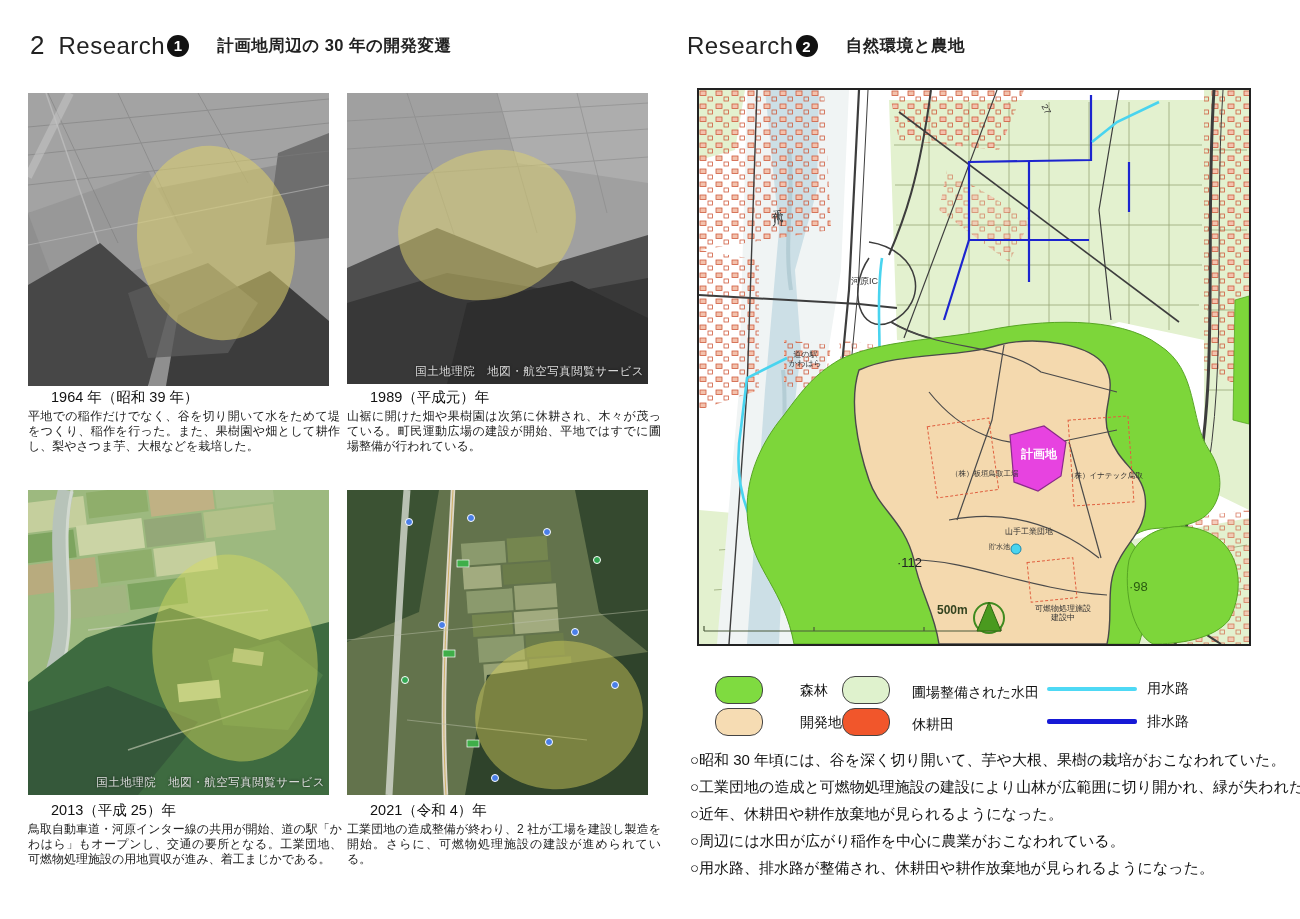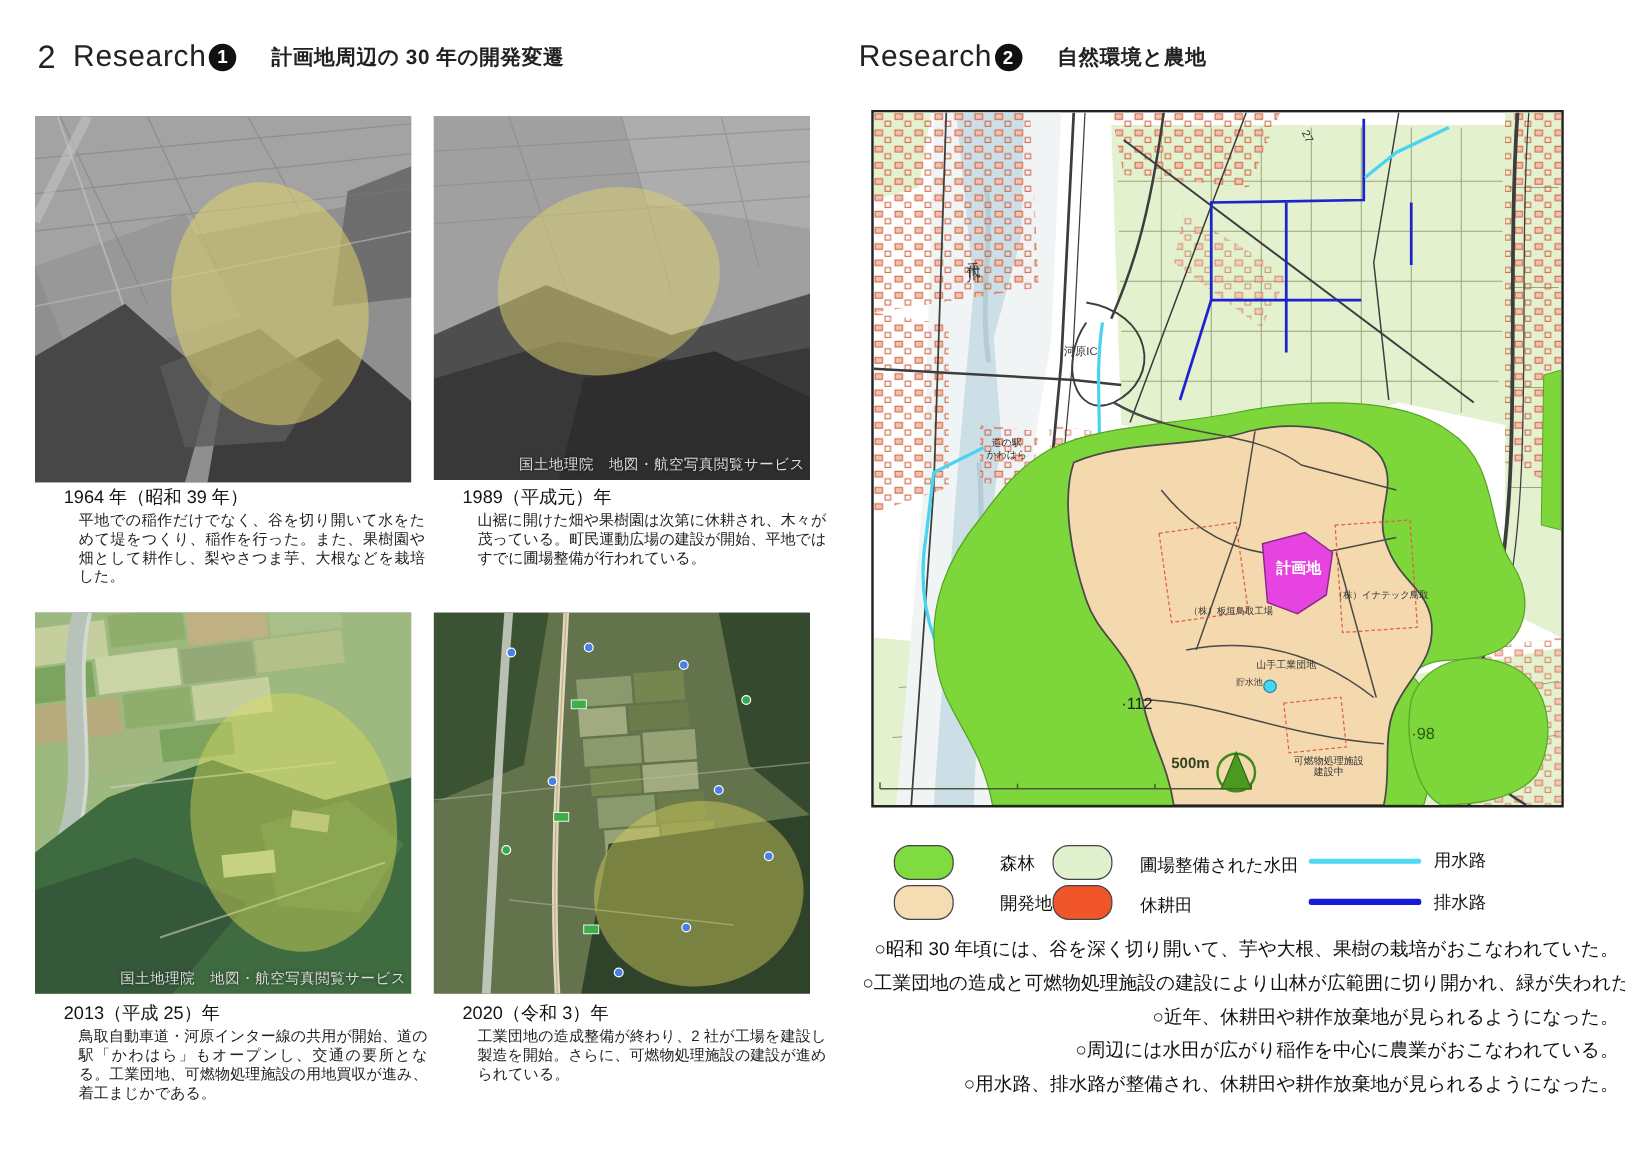--- a/index.html
+++ b/index.html
@@ -16,21 +16,21 @@
   .badge{display:inline-flex;width:22px;height:22px;border-radius:50%;background:#111;color:#fff;
     font-size:15px;font-weight:bold;align-items:center;justify-content:center;margin-left:2px;}
   .hdr .subtitle{font-size:16.5px;font-weight:600;color:#222;margin-left:14px;letter-spacing:0.5px;}
   
   .photo{overflow:hidden;background:#888;}
   .photo svg{display:block;}
   .wmark{position:absolute;bottom:5px;right:4px;font-size:11.5px;color:#ddd;
     text-shadow:0 0 3px rgba(0,0,0,0.6);letter-spacing:0.5px;white-space:nowrap;}
   
   .cap-title{font-size:14.5px;color:#111;margin-bottom:2px;margin-left:23px;}
-  .cap-body{font-size:12px;line-height:15px;color:#222;text-align:justify;margin-left:35px;}
+  .cap-body{font-size:12px;line-height:15px;color:#222;text-align:justify;}
   
   .map-frame{border:2px solid #222;background:#fff;}
   .map-label{position:absolute;color:#333;white-space:nowrap;line-height:1.15;}
   
   .pill{position:absolute;width:46px;height:26px;border-radius:13px;border:1.5px solid #444;}
   .lline{position:absolute;width:90px;border-radius:2px;}
   .llabel{position:absolute;font-size:14px;color:#111;}
   
   .note-line{font-size:15px;line-height:27px;color:#111;white-space:nowrap;}
 </style>
@@ -175,21 +175,21 @@
     </g>
   </svg>
 </div>
 
 <div class="abs" style="left:28px;top:801px;width:314px;">
   <div class="cap-title">2013（平成 25）年</div>
   <div class="cap-body">鳥取自動車道・河原インター線の共用が開始、道の駅「かわはら」もオープンし、交通の要所となる。工業団地、可燃物処理施設の用地買収が進み、着工まじかである。</div>
 </div>
 
 <div class="abs" style="left:347px;top:801px;width:314px;">
-  <div class="cap-title">2020（令和 3）年</div>
+  <div class="cap-title">2021（令和 4）年</div>
   <div class="cap-body">工業団地の造成整備が終わり、2 社が工場を建設し製造を開始。さらに、可燃物処理施設の建設が進められている。</div>
 </div>
 
 <div class="abs hdr" style="left:687px;top:32px;">
   <span class="rtitle">
     <span>Research</span>
       <span class="badge">2</span>
   </span>
   <span class="subtitle">自然環境と農地</span>
 </div>
@@ -322,21 +322,21 @@
   </svg>
 
   <div class="map-label" style="left:72px;top:110px;writing-mode:vertical-rl;letter-spacing:3px;font-size:11px;">千代川</div>
   <div class="map-label" style="left:152px;top:186px;font-size:9px;text-align:right;">河原IC</div>
   <div class="map-label" style="left:90px;top:260px;font-size:8px;text-align:center;">
     <div>道の駅</div>
     <div>かわはら</div>
   </div>
   <div class="map-label" style="left:342px;top:14px;font-size:9px;transform:rotate(64deg);">27</div>
   <div class="map-label" style="left:312px;top:358px;width:56px;text-align:center;color:#fff;font-weight:bold;font-size:12px;">計画地</div>
-  <div class="map-label" style="left:252px;top:380px;font-size:7.5px;margin-top:15px;">（株）板垣鳥取工場</div>
+  <div class="map-label" style="left:252px;top:380px;font-size:7.5px;">（株）板垣鳥取工場</div>
   <div class="map-label" style="left:368px;top:382px;font-size:7.5px;">（株）イナテック鳥取</div>
   <div class="map-label" style="left:306px;top:437px;font-size:8px;">山手工業団地</div>
   <div class="map-label" style="left:290px;top:453px;font-size:7px;">貯水池</div>
   <div class="map-label" style="left:198px;top:466px;font-size:13px;color:#222;">·112</div>
   <div class="map-label" style="left:430px;top:490px;font-size:13px;color:#2a5a10;">·98</div>
   <div class="map-label" style="left:336px;top:514px;font-size:8px;text-align:center;">
     <div>可燃物処理施設</div>
     <div>建設中</div>
   </div>
   <div class="map-label" style="left:238px;top:514px;font-size:12px;color:#33431f;font-weight:bold;">500m</div>
@@ -350,19 +350,19 @@
   <div class="pill" style="left: 145px; top: 0px; background: rgb(223, 242, 205);"></div>
   <div class="llabel" style="left:215px;top:8px;">圃場整備された水田</div>
   <div class="pill" style="left: 145px; top: 32px; background: rgb(241, 86, 43);"></div>
   <div class="llabel" style="left:215px;top:40px;">休耕田</div>
   <div class="lline" style="left: 350px; top: 11px; height: 4px; background: rgb(78, 217, 245);"></div>
   <div class="llabel" style="left:450px;top:4px;">用水路</div>
   <div class="lline" style="left: 350px; top: 43px; height: 5px; background: rgb(22, 25, 214);"></div>
   <div class="llabel" style="left:450px;top:37px;">排水路</div>
 </div>
 
-<div class="abs" style="left:690px;top:746px;width:605px;text-align:right;">
+<div class="abs" style="left:690px;top:746px;width:605px;">
   <div class="note-line">○昭和 30 年頃には、谷を深く切り開いて、芋や大根、果樹の栽培がおこなわれていた。</div>
   <div class="note-line">○工業団地の造成と可燃物処理施設の建設により山林が広範囲に切り開かれ、緑が失われた。</div>
   <div class="note-line">○近年、休耕田や耕作放棄地が見られるようになった。</div>
   <div class="note-line">○周辺には水田が広がり稲作を中心に農業がおこなわれている。</div>
   <div class="note-line">○用水路、排水路が整備され、休耕田や耕作放棄地が見られるようになった。</div>
 </div>
 
 </body></html>

